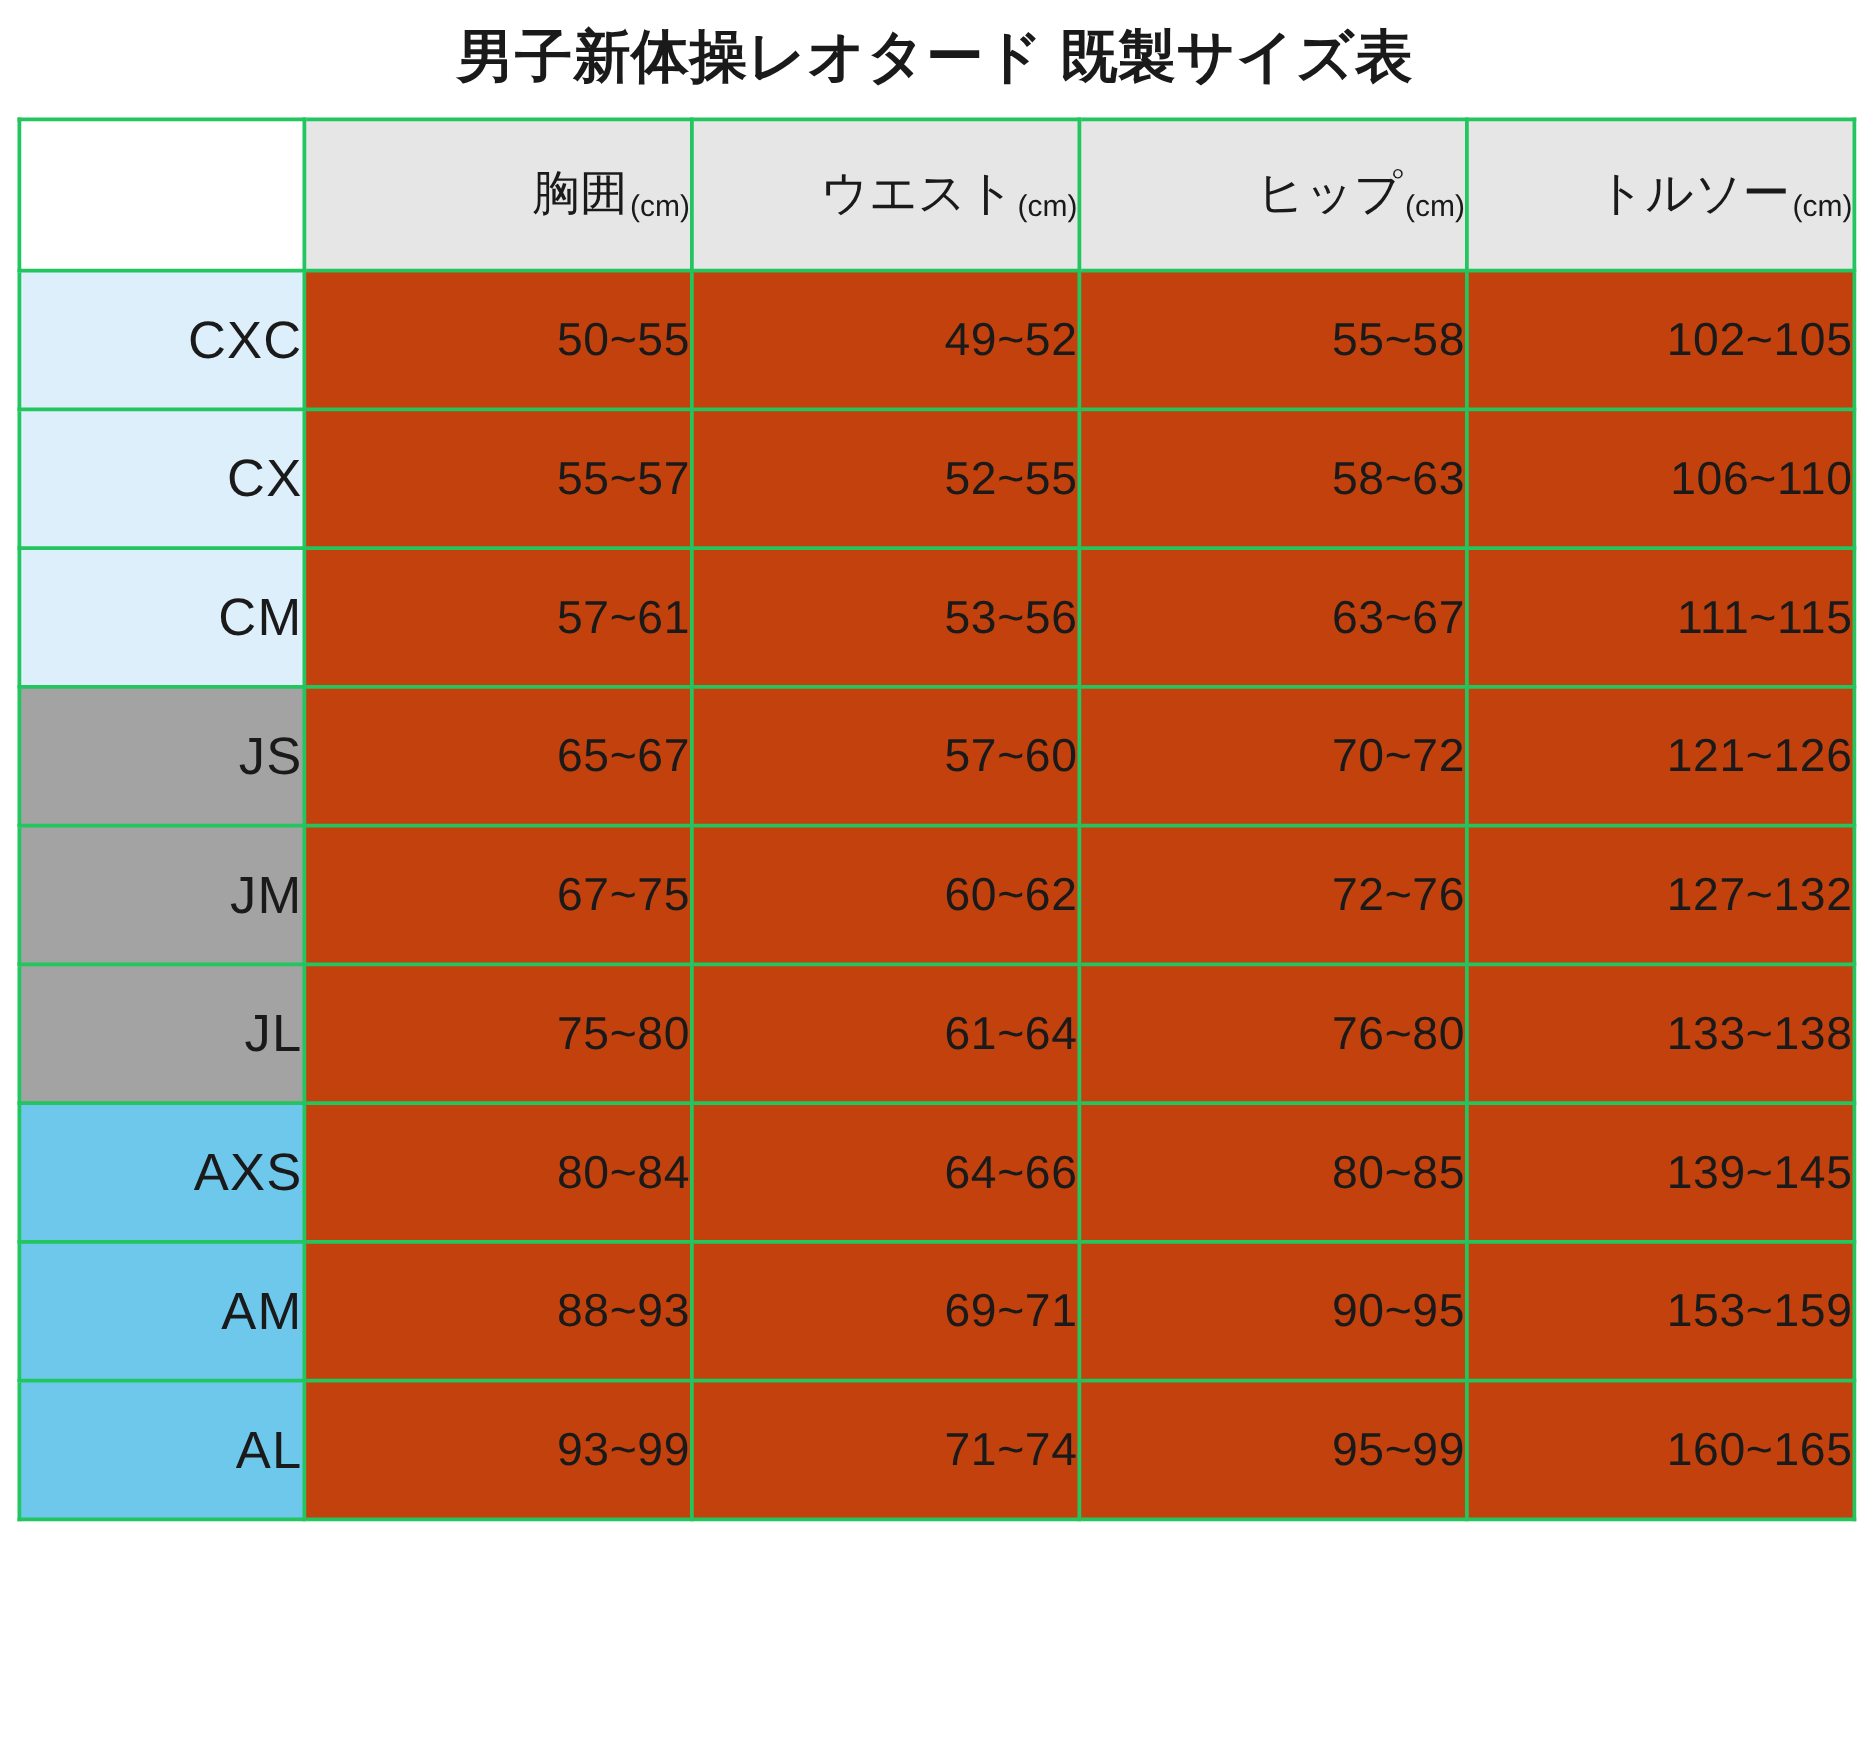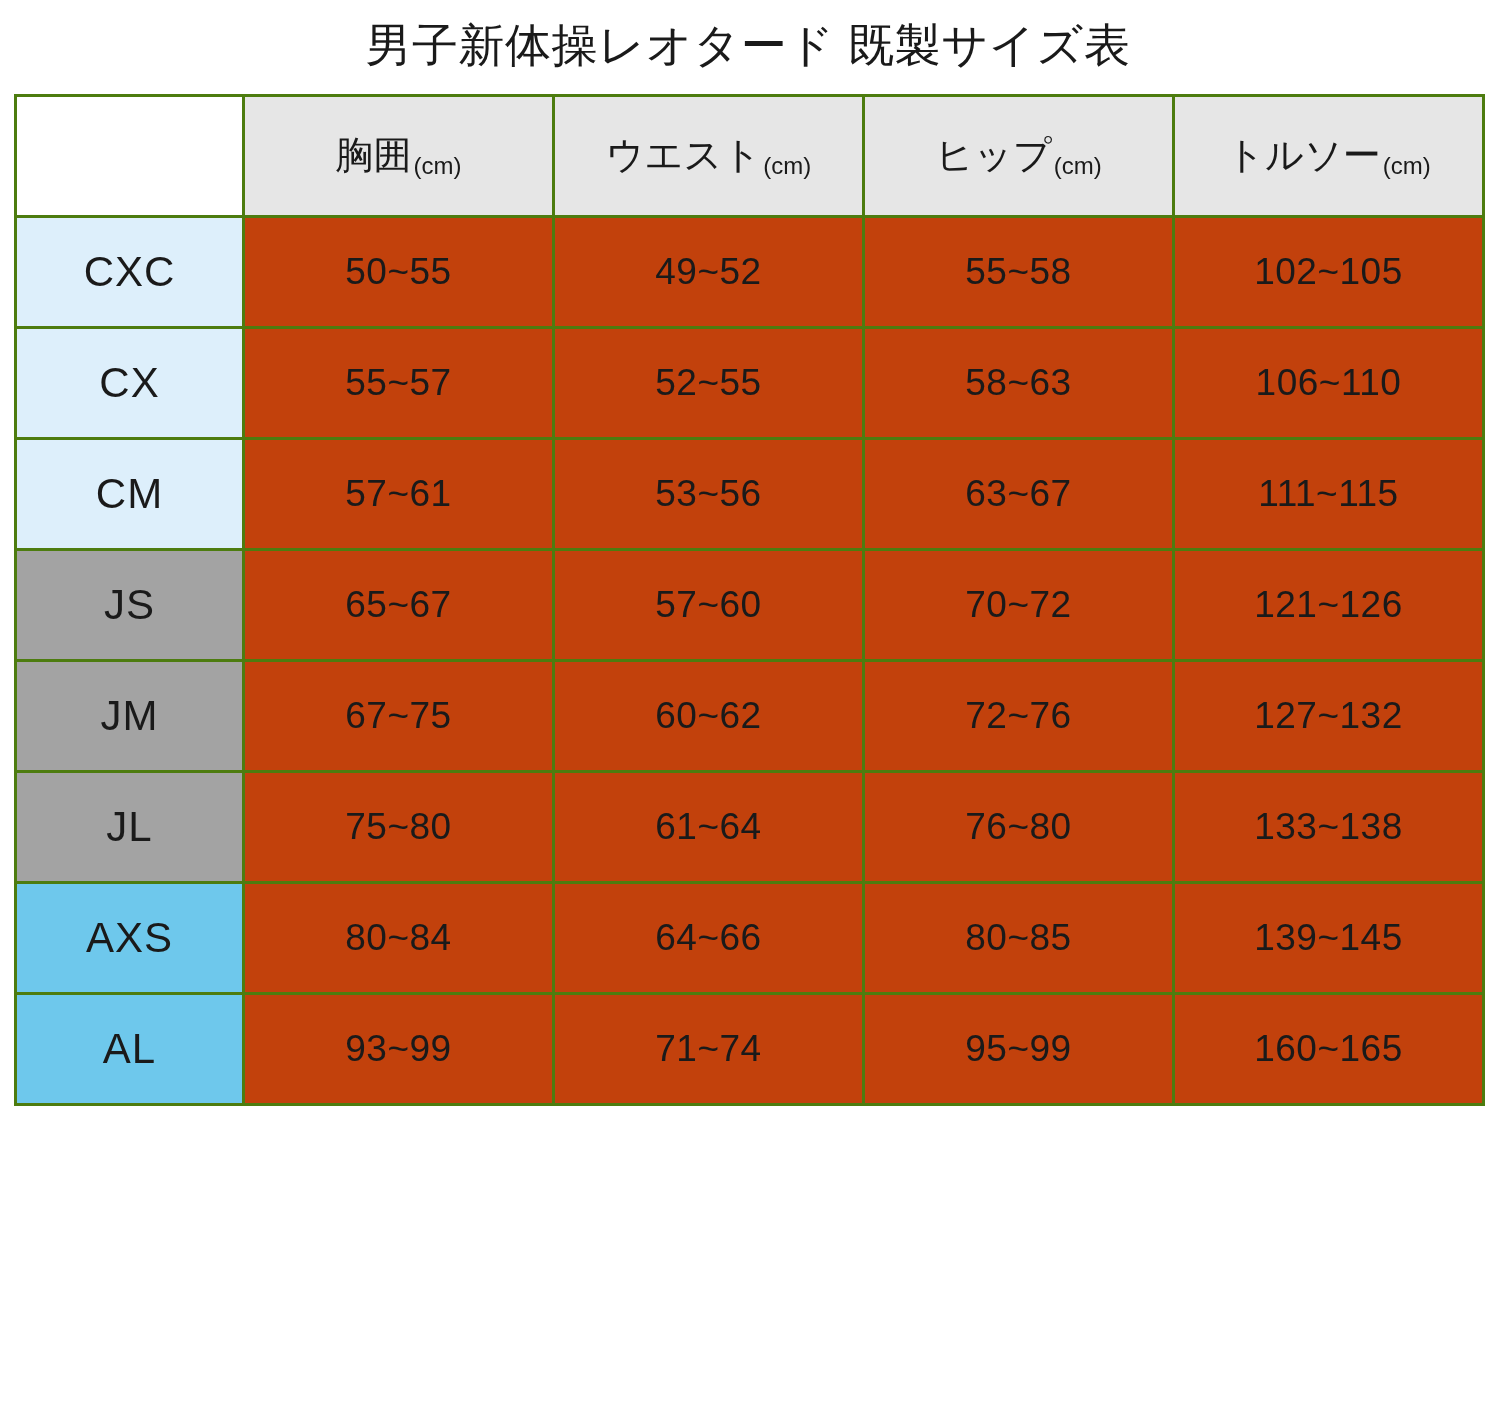--- a/index.html
+++ b/index.html
@@ -18,37 +18,37 @@
     width: 1496px;
     height: 1408px;
     box-sizing: border-box;
     padding: 0 14px;
     display: flex;
     flex-direction: column;
   }
   .title {
     text-align: center;
     font-size: 46px;
-    font-weight: 400;
+    font-weight: 700;
     letter-spacing: 0.5px;
     line-height: 1;
     padding-top: 22px;
     padding-bottom: 26px;
     color: #1a1a1a;
   }
   table.size-table {
     border-collapse: collapse;
     table-layout: fixed;
     width: 1468px;
     margin: 0 auto;
   }
   table.size-table td, table.size-table th {
-    border: 3px solid #4d7c0f;
+    border: 3px solid #22c55e;
     padding: 0;
-    text-align: center;
+    text-align: right;
     vertical-align: middle;
     font-weight: 400;
   }
   col.c-label { width: 228px; }
   col.c-meas  { width: 310px; }
 
   thead th {
     height: 118px;
     background: #e6e6e6;
     font-size: 38px;
@@ -148,20 +148,27 @@
         <td class="value">133~138</td>
       </tr>
       <tr>
         <td class="size-label tone-3">AXS</td>
         <td class="value">80~84</td>
         <td class="value">64~66</td>
         <td class="value">80~85</td>
         <td class="value">139~145</td>
       </tr>
       <tr>
+        <td class="size-label tone-3">AM</td>
+        <td class="value">88~93</td>
+        <td class="value">69~71</td>
+        <td class="value">90~95</td>
+        <td class="value">153~159</td>
+      </tr>
+      <tr>
         <td class="size-label tone-3">AL</td>
         <td class="value">93~99</td>
         <td class="value">71~74</td>
         <td class="value">95~99</td>
         <td class="value">160~165</td>
       </tr>
     </tbody>
   </table>
 
 </div>

